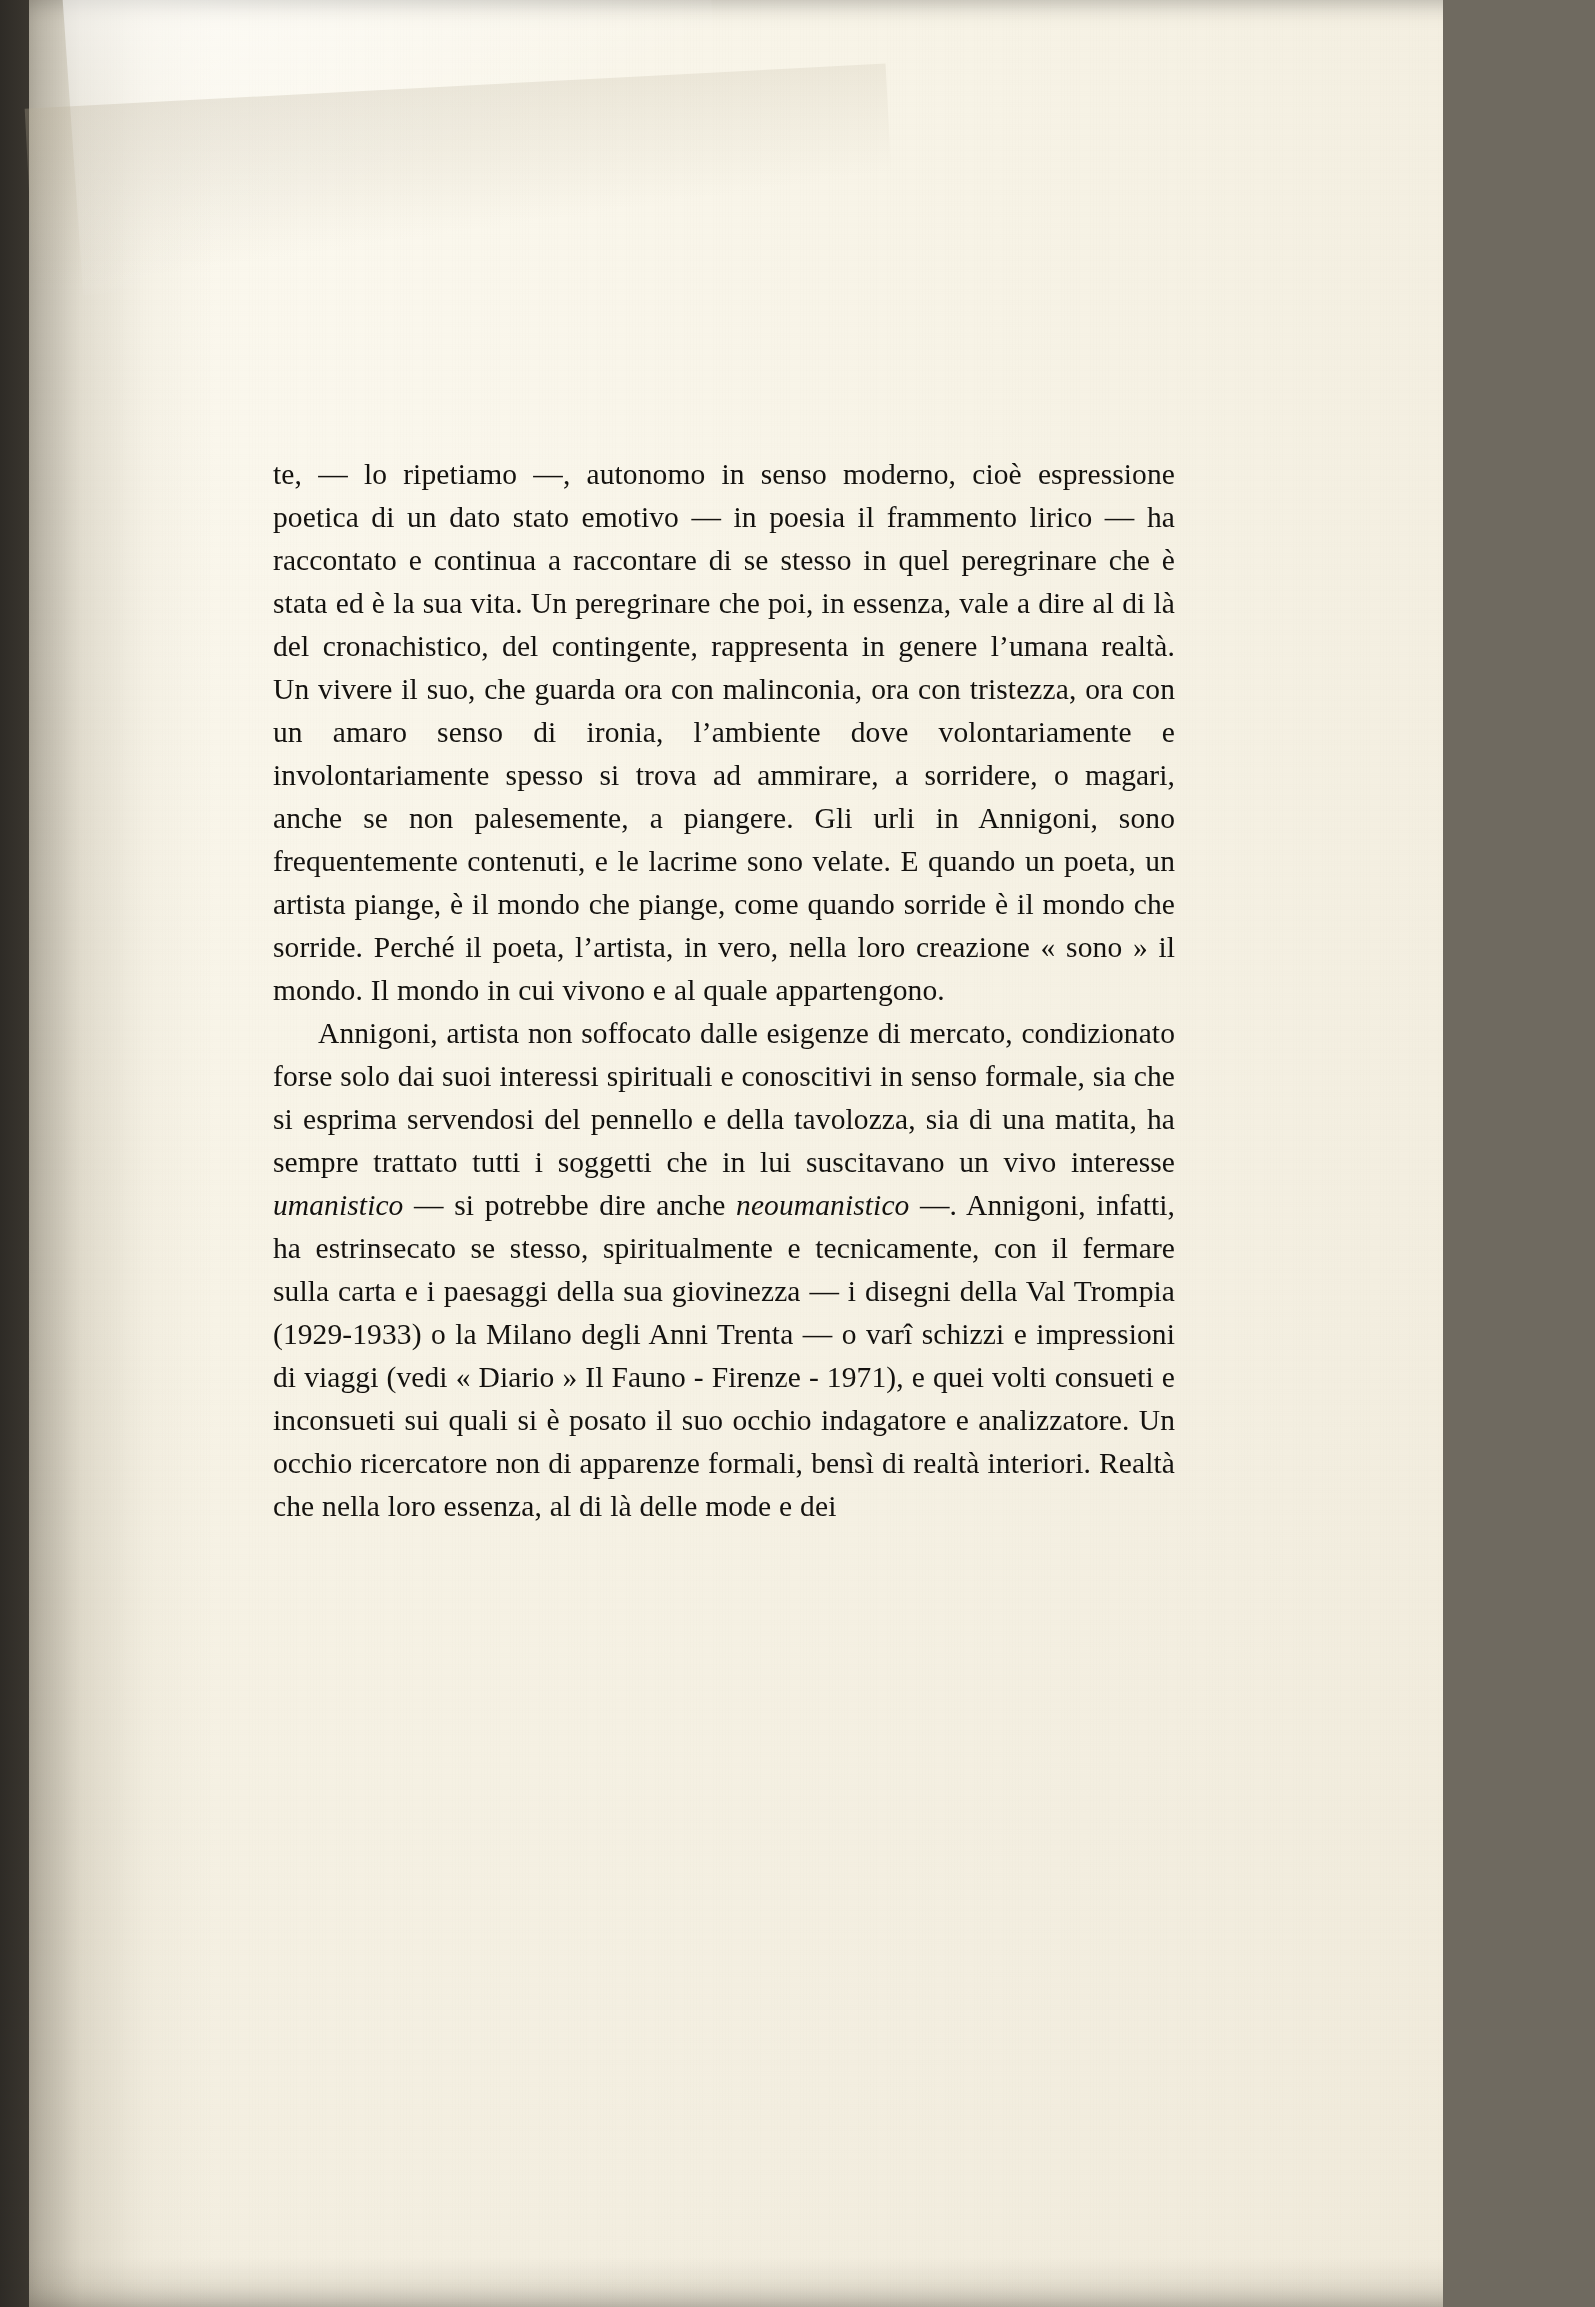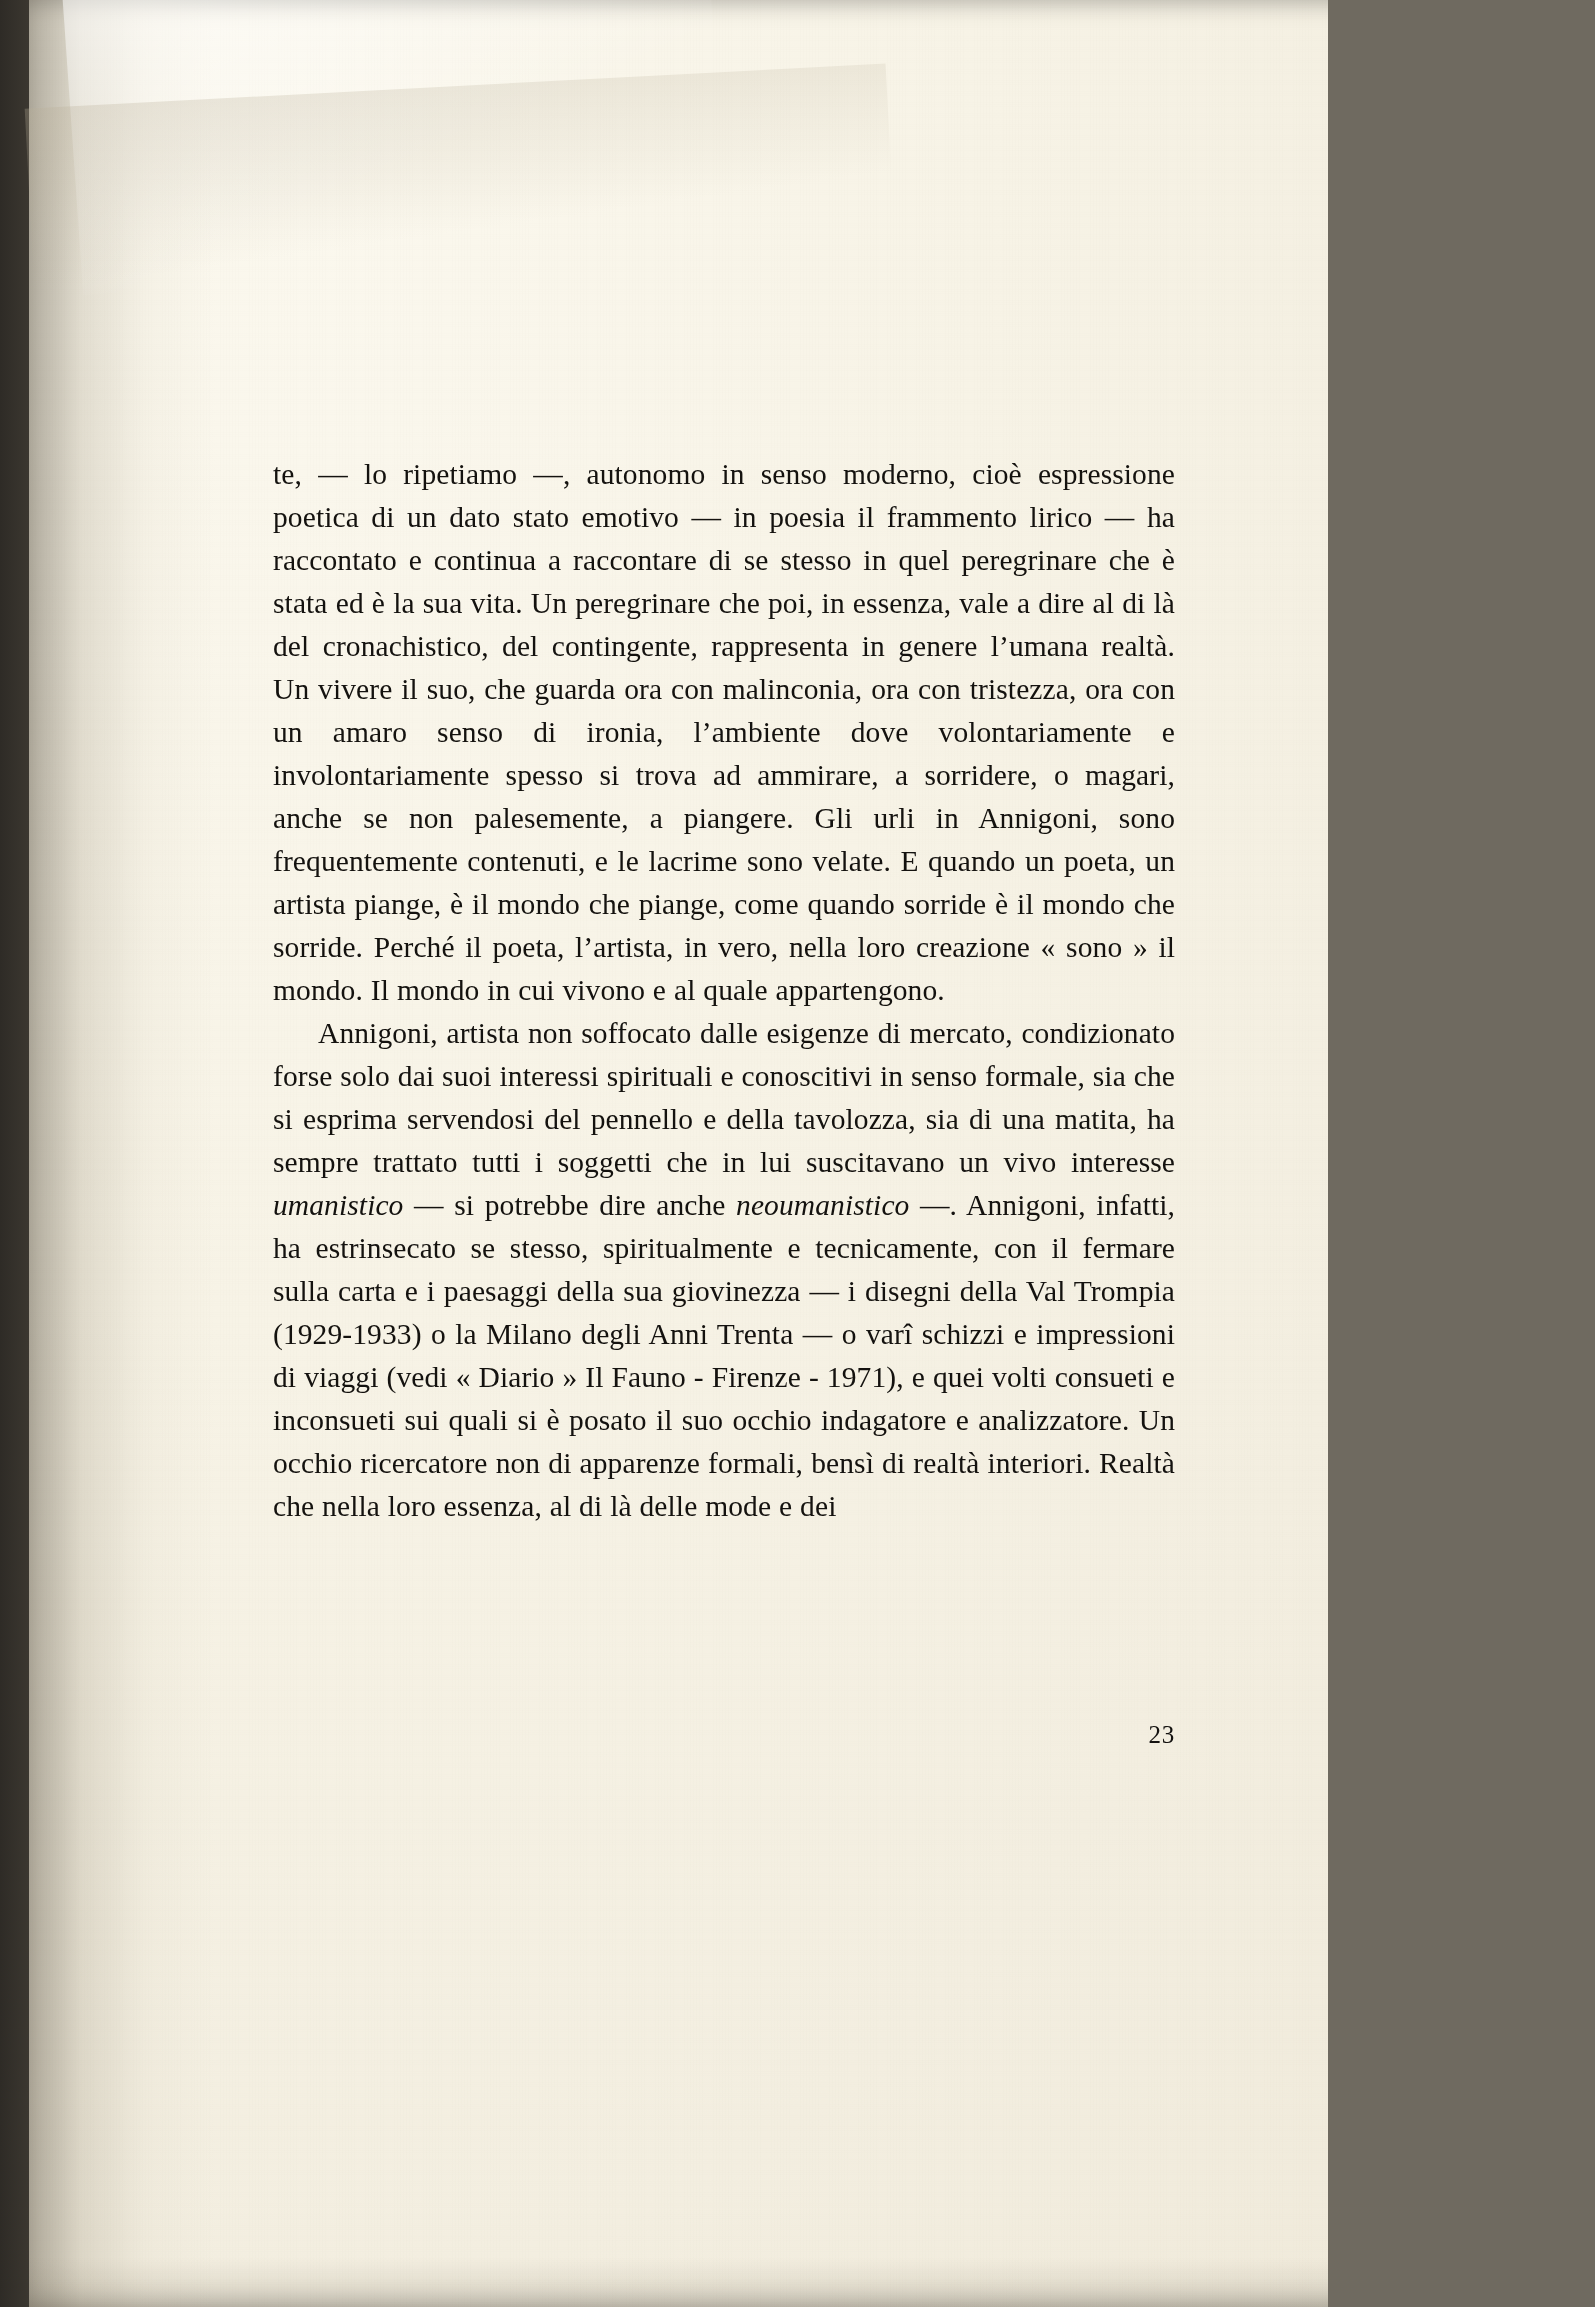--- a/index.html
+++ b/index.html
@@ -2,21 +2,21 @@
 <html style="font-size:11.5px"><head>
 <meta charset="utf-8">
 <style>
   html, body {
     margin: 0;
     padding: 0;
     background: #6f6a60;
   }
   .page {
     position: relative;
-    width: 1328px;
+    width: 1443px;
     height: 2307px;
     overflow: hidden;
     background: #fde047;
     font-family: "Liberation Serif", serif;
   }
   
   .surround {
     position: absolute;
     inset: 0;
     background:
@@ -130,16 +130,15 @@
     <div class="crease-a"></div>
     <div class="crease-b"></div>
     <div class="edge-right"></div>
     <div class="edge-bottom"></div>
 
     <div class="textblock">
       <p class="para">te, — lo ripetiamo —, autonomo in senso moderno, cioè espressione poetica di un dato stato emotivo — in poesia il frammento lirico — ha raccontato e continua a raccontare di se stesso in quel peregrinare che è stata ed è la sua vita. Un peregrinare che poi, in essenza, vale a dire al di là del cronachistico, del contingente, rappresenta in genere l’umana realtà. Un vivere il suo, che guarda ora con malinconia, ora con tristezza, ora con un amaro senso di ironia, l’ambiente dove volontariamente e involontariamente spesso si trova ad ammirare, a sorridere, o magari, anche se non palesemente, a piangere. Gli urli in Annigoni, sono frequentemente contenuti, e le lacrime sono velate. E quando un poeta, un artista piange, è il mondo che piange, come quando sorride è il mondo che sorride. Perché il poeta, l’artista, in vero, nella loro creazione « sono » il mondo. Il mondo in cui vivono e al quale appartengono.</p>
       <p class="para"><span>Annigoni, artista non soffocato dalle esigenze di mercato, condizionato forse solo dai suoi interessi spirituali e conoscitivi in senso formale, sia che si esprima servendosi del pennello e della tavolozza, sia di una matita, ha sempre trattato tutti i soggetti che in lui suscitavano un vivo interesse </span><i>umanistico</i><span> — si potrebbe dire anche </span><i>neoumanistico</i><span> —. Annigoni, infatti, ha estrinsecato se stesso, spiritualmente e tecnicamente, con il fermare sulla carta e i paesaggi della sua giovinezza — i disegni della Val Trompia (1929-1933) o la Milano degli Anni Trenta — o varî schizzi e impressioni di viaggi (vedi « Diario » Il Fauno - Firenze - 1971), e quei volti consueti e inconsueti sui quali si è posato il suo occhio indagatore e analizzatore. Un occhio ricercatore non di apparenze formali, bensì di realtà interiori. Realtà che nella loro essenza, al di là delle mode e dei</span></p>
     </div>
 
-    <div class="folio">23</div>
   </div>
 </div>
 
 
 </body></html>

